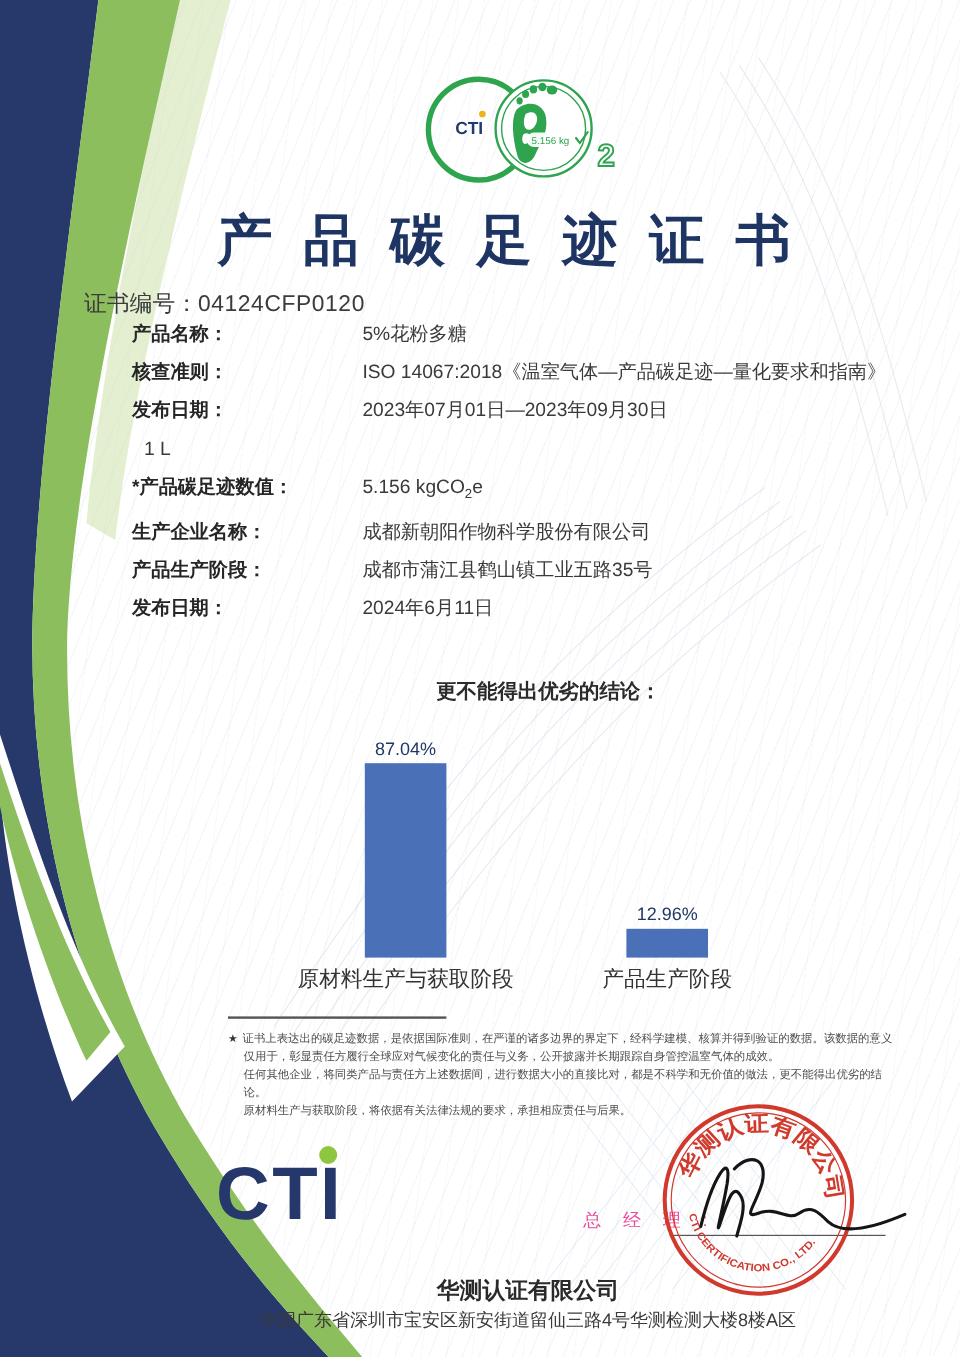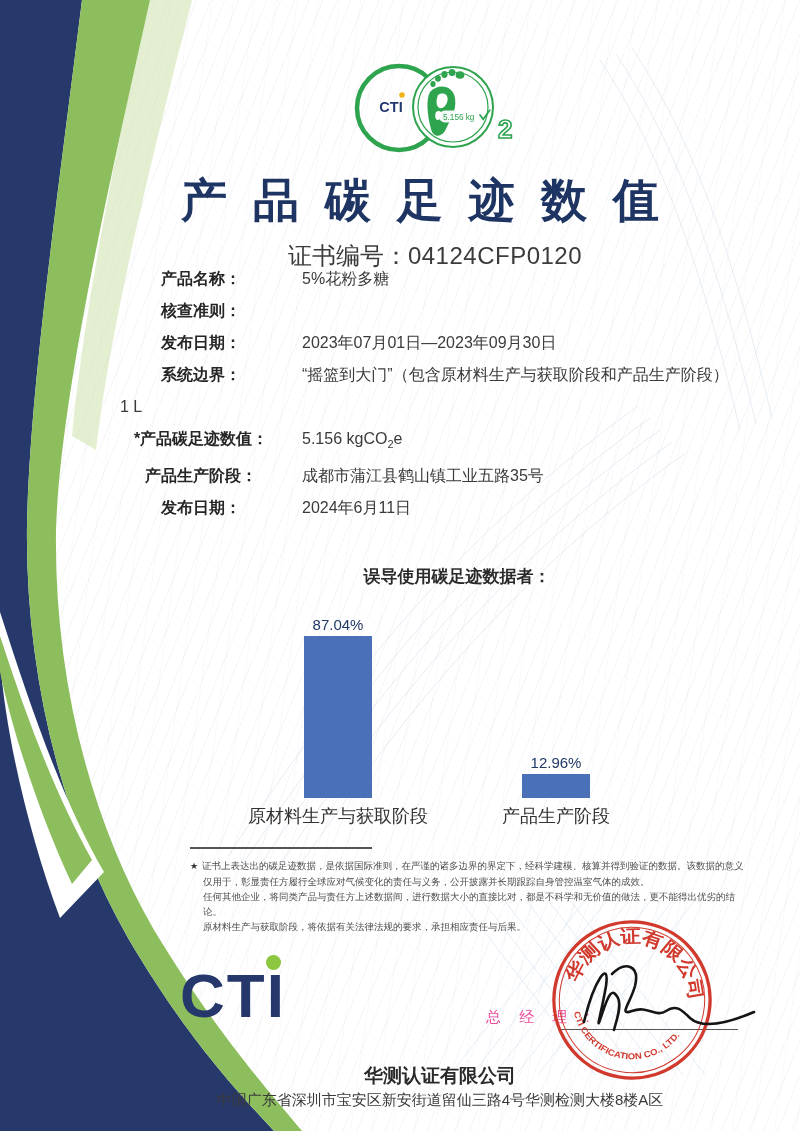--- a/index.html
+++ b/index.html
@@ -19,28 +19,28 @@
   .bg-svg{ position:absolute; inset:0; z-index:1; pointer-events:none; }
   .content{ position:absolute; inset:0; z-index:2;border-radius:15px; }
 
   .logo-wrap{ position:absolute; left:334px; top:54px; width:240px; height:112px; }
 
   .title{
     position:absolute; left:66px; right:0; top:170px; text-align:center;
     font-size:46px; font-weight:700; letter-spacing:26px; color:#1e3462; white-space:nowrap;
   }
   .cert-line{
-    position:absolute; left:70px; right:0; top:240px; text-align:center;
-    font-size:24px; color:#3b3b3b;
+    position:absolute; left:70px; right:0; top:240px; text-align:left;
+    font-size:19px; color:#3b3b3b;
   }
   .cert-line .num{ letter-spacing:0.5px; }
 
   .fields{ position:absolute; left:110px; top:268px; width:660px; }
   .frow{ display:flex; margin-bottom:10px; line-height:22px; font-size:16px; }
-  .flabel{ width:182px; text-align:center; font-weight:700; color:#262626; flex:none; white-space:nowrap; }
+  .flabel{ width:182px; text-align:left; font-weight:700; color:#262626; flex:none; white-space:nowrap; }
   .fvalue{ margin-left:10px; color:#3a3a3a; white-space:nowrap; }
   .fvalue sub{ font-size:11px; }
 
   .chart-title{
     position:absolute; left:114px; right:0; top:565px; text-align:center;
     font-size:17px; font-weight:700; color:#2b2b2b;
   }
   .bar-group{
     position:absolute; top:608px; height:216px; width:170px;
     display:flex; flex-direction:column; align-items:center; justify-content:flex-end;
@@ -152,59 +152,60 @@
         </g>
 
         <rect x="105" y="56.5" width="41" height="12" rx="6" fill="#ffffff" opacity="0.95"></rect>
         <text x="109" y="65.6" font-size="8.2" fill="#2ea44f" font-family="Liberation Sans, sans-serif">5.156 kg</text>
         <path d="M146,61 l3.2,4.2 l6.5,-9" stroke="#2ea44f" stroke-width="1.8" fill="none" stroke-linecap="round"></path>
 
         <text x="164" y="84" font-size="26" font-weight="bold" fill="#ffffff" stroke="#2ea44f" stroke-width="1.6" font-family="Liberation Sans, sans-serif">2</text>
       </svg>
     </div>
 
-    <div class="title">产品碳足迹数值</div>
+    <div class="title">产品碳足迹证书</div>
     <div class="cert-line">
       <span>证书编号：</span><span class="num">04124CFP0120</span>
     </div>
 
     <div class="fields">
       <div class="frow">
         <div class="flabel">产品名称：</div>
         <div class="fvalue">5%花粉多糖</div>
       </div>
       <div class="frow">
         <div class="flabel">核查准则：</div>
+        <div class="fvalue">ISO 14067:2018《温室气体—产品碳足迹—量化要求和指南》</div>
       </div>
       <div class="frow">
         <div class="flabel">发布日期：</div>
         <div class="fvalue">2023年07月01日—2023年09月30日</div>
       </div>
       <div class="frow">
-        <div class="flabel">系统边界：</div>
-        <div class="fvalue">“摇篮到大门”（包含原材料生产与获取阶段和产品生产阶段）</div>
-      </div>
-      <div class="frow">
         <div class="fvalue">1 L</div>
       </div>
       <div class="frow">
         <div class="flabel">*产品碳足迹数值：</div>
         <div class="fvalue"><span>5.156 kgCO</span><sub>2</sub><span>e</span></div>
       </div>
       <div class="frow">
+        <div class="flabel">生产企业名称：</div>
+        <div class="fvalue">成都新朝阳作物科学股份有限公司</div>
+      </div>
+      <div class="frow">
         <div class="flabel">产品生产阶段：</div>
         <div class="fvalue">成都市蒲江县鹤山镇工业五路35号</div>
       </div>
       <div class="frow">
         <div class="flabel">发布日期：</div>
         <div class="fvalue">2024年6月11日</div>
       </div>
     </div>
 
-    <div class="chart-title">误导使用碳足迹数据者：</div>
+    <div class="chart-title">更不能得出优劣的结论：</div>
     <div class="bar-group g0">
       <div class="pct">87.04%</div>
       <div class="bar" style="height: 161.9px; background: rgb(74, 112, 184);"></div>
       <div class="cat">原材料生产与获取阶段</div>
     </div>
     <div class="bar-group g1">
       <div class="pct">12.96%</div>
       <div class="bar" style="height: 24.1px; background: rgb(74, 112, 184);"></div>
       <div class="cat">产品生产阶段</div>
     </div>

